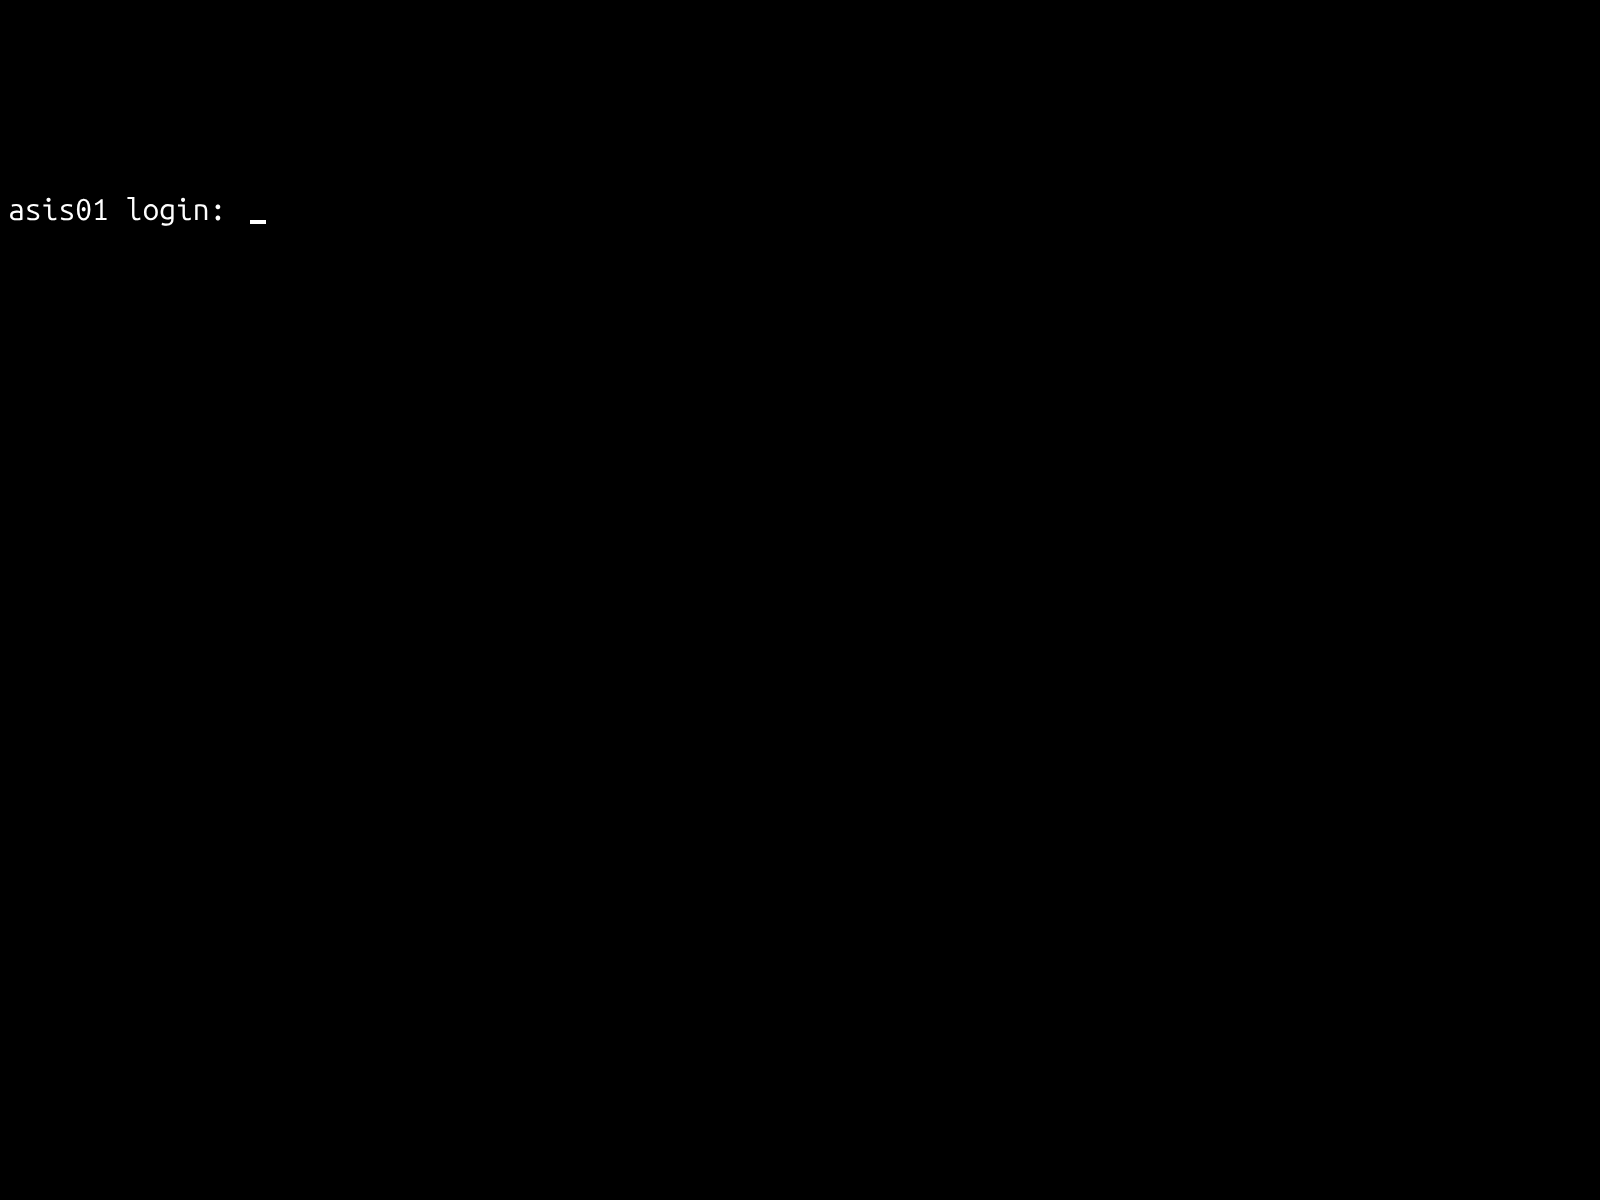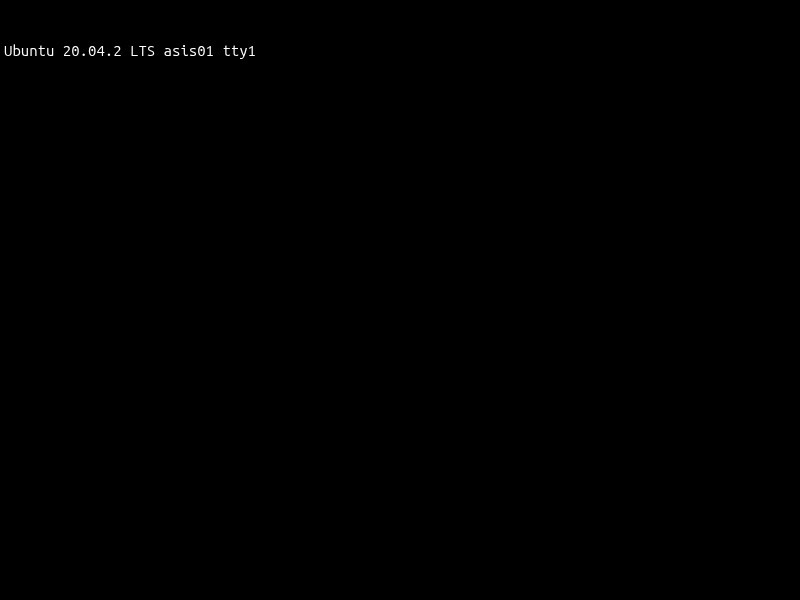--- a/index.html
+++ b/index.html
@@ -49,15 +49,17 @@
       vertical-align: baseline;
       margin-left: 2px;
       position: relative;
       top: 2px;
     }
   </style>
 </head>
 <body>
 
 <div class="terminal">
-  <span class="line">Ubuntu 20.04.2 LTS asis01 tty1</span>
   <span class="line"></span>
+  <span class="prompt-line">
+    <span>asis01 login: </span><input class="login-input" type="text" autocomplete="off" style=""><span class="cursor"></span>
+  </span>
 </div>
 
 </body></html>

